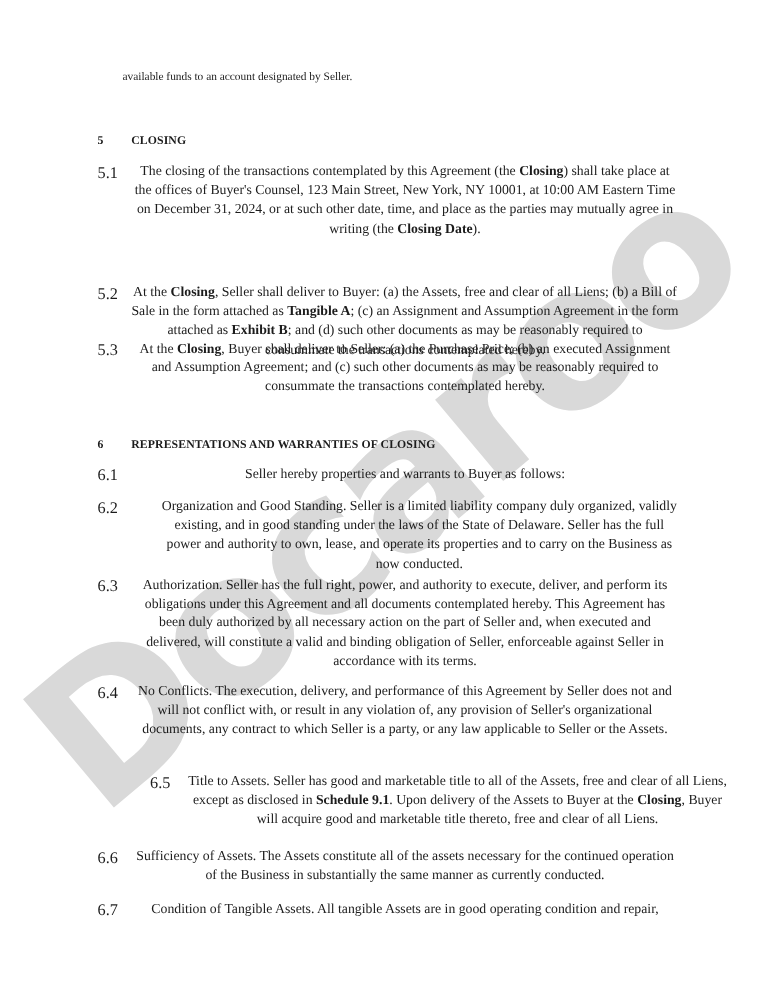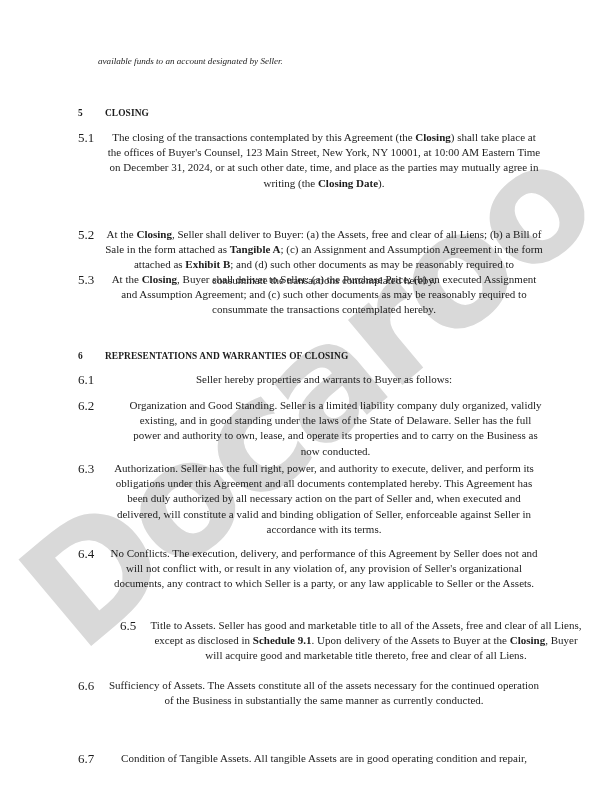--- a/index.html
+++ b/index.html
@@ -94,21 +94,20 @@
     letter-spacing: 0.1px;
   }
 
   
   .continuation {
     position: absolute;
     left: 98px;
     width: 445px;
     font-size: 9.1px;
     line-height: 15.2px;
-    font-style: italic;
   }
 
   b, strong { font-weight: 700; }
 </style>
 </head>
 <body>
 
 <div class="page" style="background: rgb(255, 255, 255); color: rgb(28, 28, 28); width: 612px; height: 792px;">
 
   <div class="watermark-layer">
@@ -167,19 +166,19 @@
     <div class="block clause" style="top:618px;margin-left:42px;">
       <div class="clause-num">6.5</div>
       <div class="clause-body">Title to Assets. Seller has good and marketable title to all of the Assets, free and clear of all Liens, except as disclosed in <b>Schedule 9.1</b>. Upon delivery of the Assets to Buyer at the <b>Closing</b>, Buyer will acquire good and marketable title thereto, free and clear of all Liens.</div>
     </div>
 
     <div class="block clause" style="top:678px;">
       <div class="clause-num">6.6</div>
       <div class="clause-body">Sufficiency of Assets. The Assets constitute all of the assets necessary for the continued operation of the Business in substantially the same manner as currently conducted.</div>
     </div>
 
-    <div class="block clause" style="top:751px;">
+    <div class="block clause" style="top:720px;">
       <div class="clause-num">6.7</div>
       <div class="clause-body">Condition of Tangible Assets. All tangible Assets are in good operating condition and repair,</div>
     </div>
 
   </div>
 </div>
 
 </body></html>

